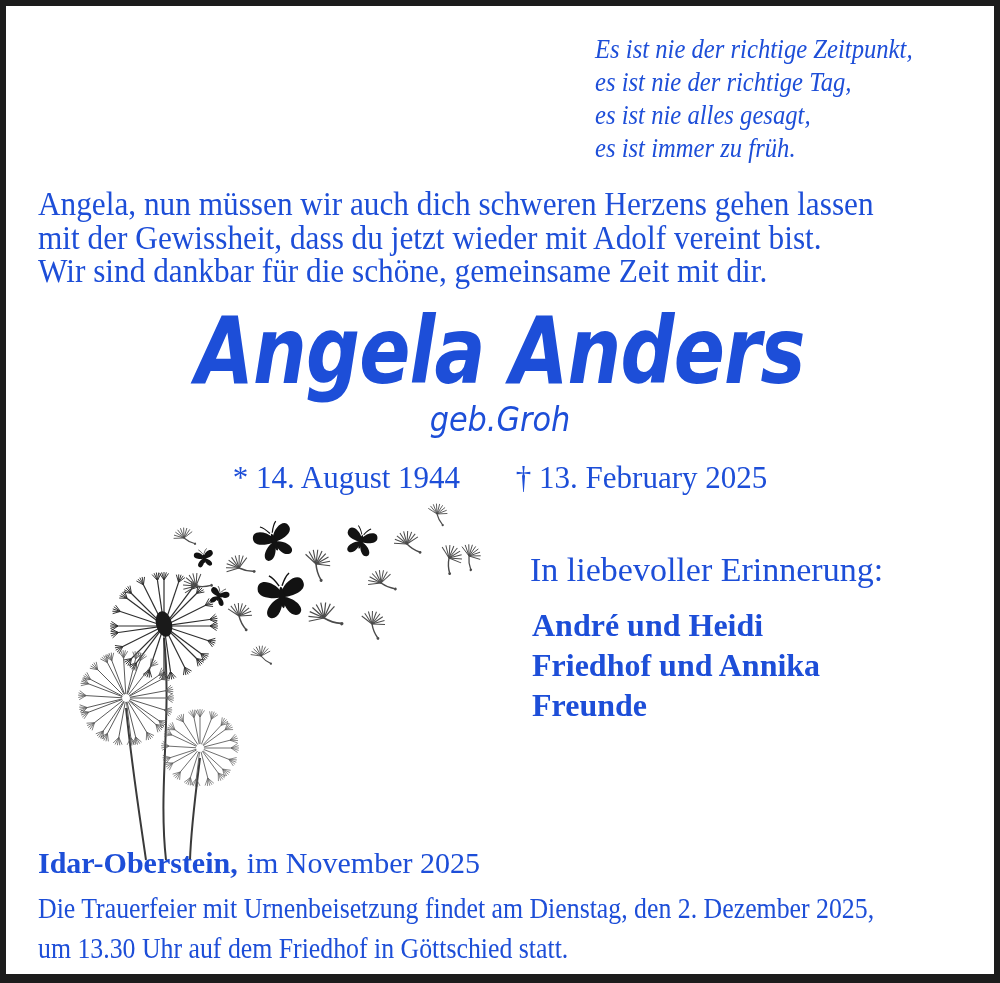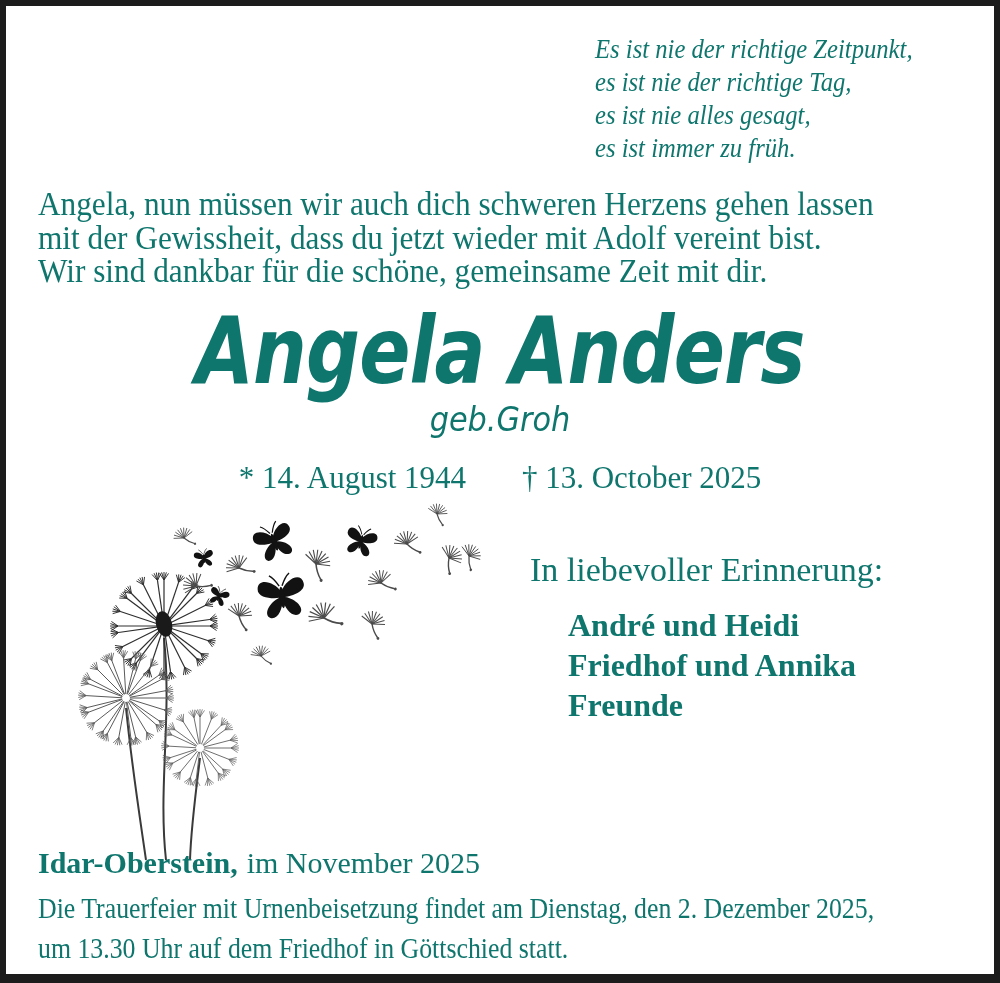--- a/index.html
+++ b/index.html
@@ -4,21 +4,21 @@
 <style>
   html, body { margin: 0; padding: 0; background: #ffffff; }
   body { width: 1000px; height: 983px; position: relative; }
 
   .frame {
     position: absolute; inset: 0;
     box-sizing: border-box;
     border: 6px solid #1c1c1c;
     border-bottom-width: 9px;
     background: #ffffff;
-    color: #0f766e;
+    color: #1d4ed8;
     font-family: "Liberation Serif", serif;
     overflow: hidden;
   }
 
   
   .poem {
     position: absolute; left: 589px; top: 26px;
     font-style: italic;
     font-size: 28px; line-height: 33px;
     transform: scaleX(0.88); transform-origin: left top;
@@ -67,21 +67,20 @@
   .remembrance-heading {
     position: absolute; left: 524px; top: 545px;
     font-size: 34px; line-height: 1.1;
     white-space: nowrap;
   }
   .mourners {
     position: absolute; left: 526px; top: 599px;
     font-size: 32px; font-weight: bold;
     line-height: 40px;
     white-space: nowrap;
-    margin-left: 36px;
   }
 
   
   .place-date {
     position: absolute; left: 32px; top: 839px;
     font-size: 30px; line-height: 1.2; white-space: nowrap;
   }
   .place-date .place { font-weight: bold; }
   .place-date .when { margin-left: 9px; text-align: right; }
 
@@ -115,21 +114,21 @@
     <div>Angela, nun müssen wir auch dich schweren Herzens gehen lassen</div>
     <div>mit der Gewissheit, dass du jetzt wieder mit Adolf vereint bist.</div>
     <div>Wir sind dankbar für die schöne, gemeinsame Zeit mit dir.</div>
   </div>
 
   <div class="deceased-name">Angela Anders</div>
   <div class="maiden-name">geb.Groh</div>
 
   <div class="dates">
     <span class="birth">* 14. August 1944</span>
-    <span class="death">† 13. October 2025</span>
+    <span class="death">† 13. February 2025</span>
   </div>
 
   <svg class="illustration" id="dandelion-svg" viewBox="0 0 422 388" xmlns="http://www.w3.org/2000/svg">
     <defs>
       <g id="seed">
         <path d="M0,0 Q4,7 10,11" fill="none" stroke="#4a4a4a" stroke-width="1.4"></path>
         <circle cx="10.5" cy="11.5" r="1.4" fill="#4a4a4a"></circle>
       </g>
       <g id="butterfly">
         <path d="M0,-3 C-4,-11 -15,-15 -16,-7 C-17,-1 -7,1 -2,1 C-9,3 -15,11 -10,14 C-5,16 -1,9 0,3 C1,9 5,16 10,14 C15,11 9,3 2,1 C7,1 17,-1 16,-7 C15,-15 4,-11 0,-3 Z" fill="#121212"></path>

